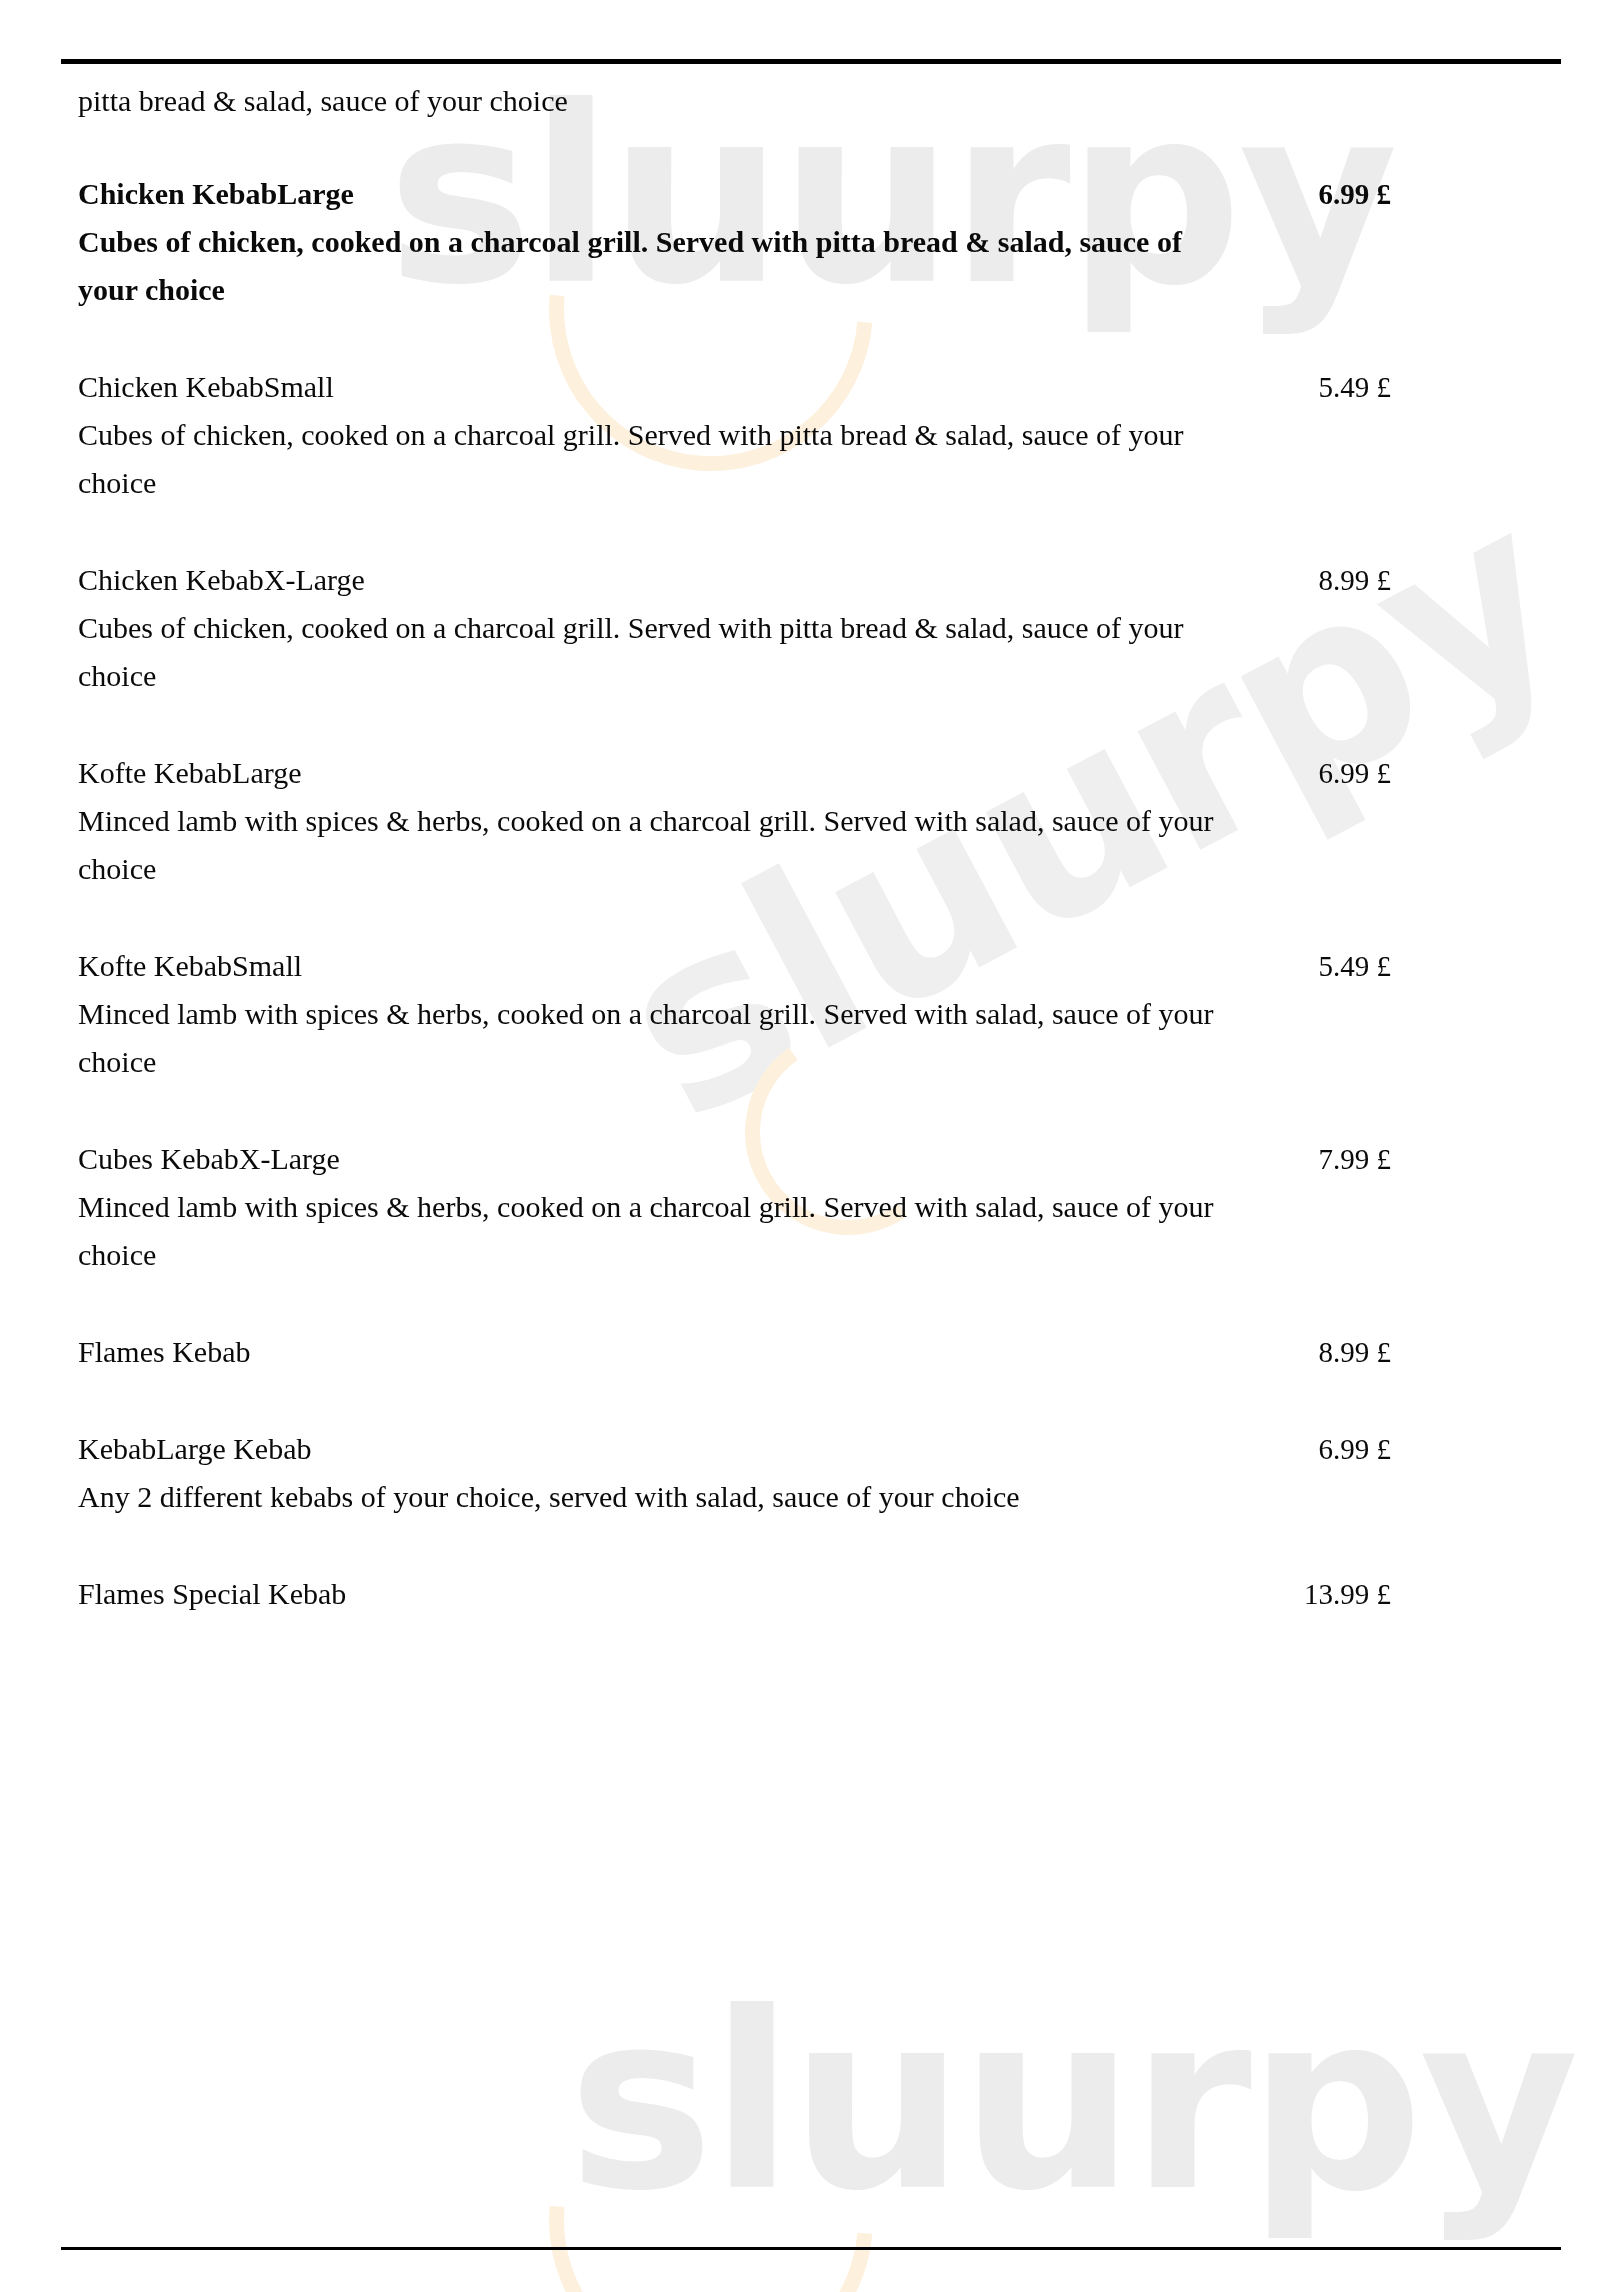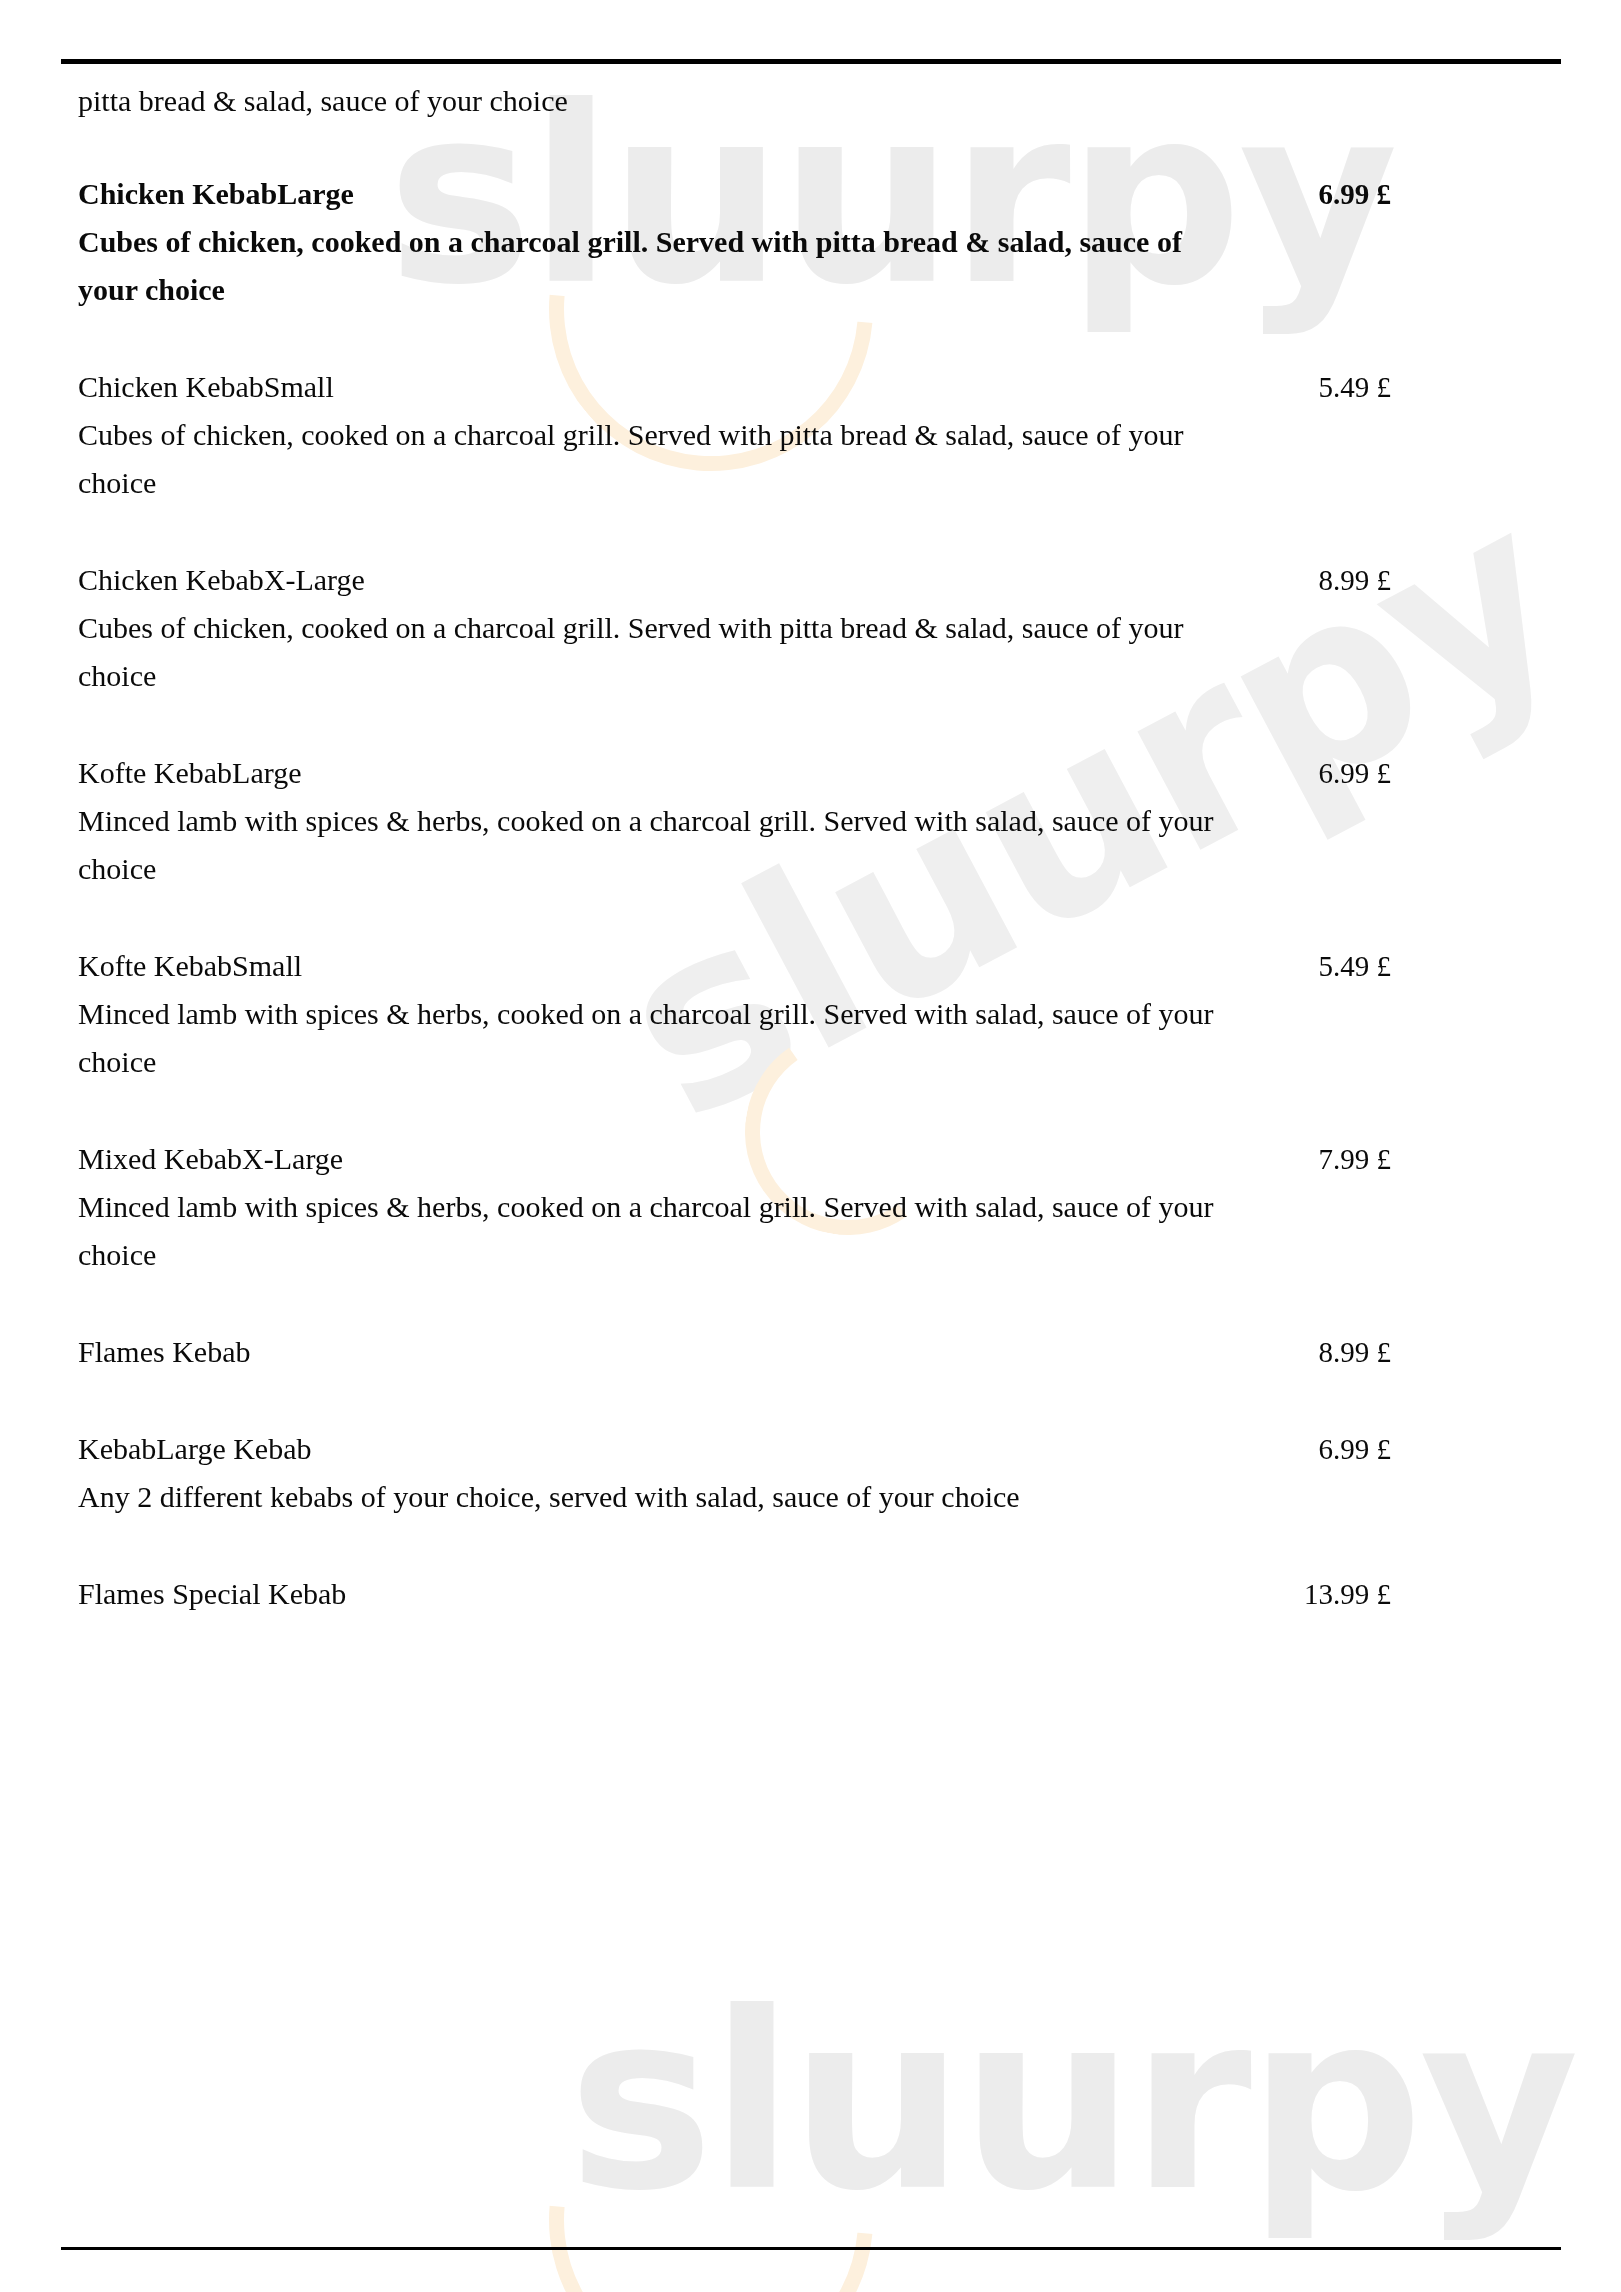--- a/index.html
+++ b/index.html
@@ -174,21 +174,21 @@
   <div class="menu-item">
     <div class="item-row">
       <div class="item-name">Kofte KebabSmall</div>
       <div class="item-price">5.49 £</div>
     </div>
     <div class="item-desc">Minced lamb with spices &amp; herbs, cooked on a charcoal grill. Served with salad, sauce of your choice</div>
   </div>
 
   <div class="menu-item">
     <div class="item-row">
-      <div class="item-name">Mixed KebabX-Large</div>
+      <div class="item-name">Cubes KebabX-Large</div>
       <div class="item-price">7.99 £</div>
     </div>
     <div class="item-desc">Minced lamb with spices &amp; herbs, cooked on a charcoal grill. Served with salad, sauce of your choice</div>
   </div>
 
   <div class="menu-item">
     <div class="item-row">
       <div class="item-name">Flames Kebab</div>
       <div class="item-price">8.99 £</div>
     </div>

